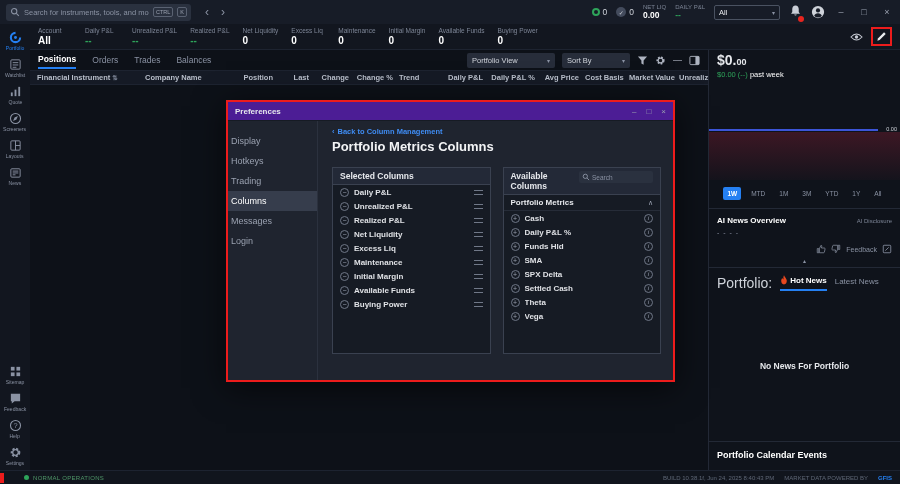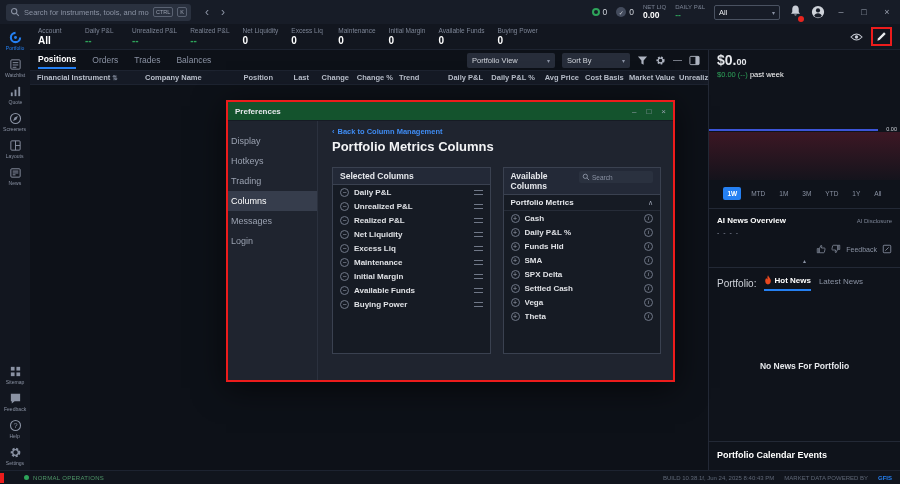--- a/index.html
+++ b/index.html
@@ -83,37 +83,37 @@
   .rng { font-size:6.5px; color:#8a92a3; padding:3px 4px; border-radius:2px; cursor:pointer; }
   .rng.active { background:#2580f2; color:#fff; font-weight:bold; }
   .rp-sec { border-top:1px solid #232936; }
   .ai-head { display:flex; align-items:center; padding:7px 8px 2px; }
   .ai-title { font-size:8px; font-weight:bold; color:#fff; }
   .ai-disc { margin-left:auto; font-size:6px; color:#7d8596; }
   .ai-dots { font-size:7px; color:#8a92a3; padding:2px 8px; letter-spacing:1px; }
   .ai-feedback { display:flex; align-items:center; justify-content:flex-end; gap:5px; padding:6px 8px 2px; color:#8a92a3; font-size:7px; }
   .collapse { text-align:center; color:#8a92a3; font-size:6px; padding:1px 0 3px; }
   .news-tabs { display:flex; align-items:center; gap:8px; padding:7px 8px 0; }
-  .news-pf { font-size:10px; color:#cfd3da; }
+  .news-pf { font-size:14px; color:#cfd3da; }
   .news-tab { font-size:8px; color:#8a92a3; padding-bottom:4px; cursor:pointer; display:flex; align-items:center; gap:2px; }
   .news-tab.active { color:#fff; font-weight:bold; border-bottom:2px solid #2580f2; }
   .no-news { flex:1; display:flex; align-items:center; justify-content:center; font-size:8.5px; font-weight:bold; color:#e6e8ec; }
   .rp-cal { border-top:1px solid #232936; padding:8px 8px 10px; font-size:9px; font-weight:bold; color:#fff; }
 
   
   .statusbar { position:absolute; left:0; top:470px; width:900px; height:14px; background:#11151d; border-top:1px solid #1d2330; display:flex; align-items:center; font-size:6px; }
   .red-strip { width:4px; height:10px; background:#ed1c1c; margin-right:20px; }
   .st-dot { width:5px; height:5px; border-radius:50%; background:#2ea45a; margin-right:4px; }
   .st-left { color:#4f9668; letter-spacing:.3px; }
   .st-right { margin-left:auto; display:flex; align-items:center; gap:10px; padding-right:8px; color:#5f6776; }
   .st-provider { color:#2580f2; font-weight:bold; }
 
   
   .dialog { position:absolute; left:226px; top:100px; width:449px; height:282px; background:#1f242f; border:2px solid #ed1c1c; box-shadow:0 6px 30px rgba(0,0,0,.6); display:flex; flex-direction:column; }
-  .dlg-titlebar { height:19px; background:#14532d; display:flex; align-items:center; padding:0 7px; border-bottom:1px solid #161b24; }
+  .dlg-titlebar { height:19px; background:#4c1d95; display:flex; align-items:center; padding:0 7px; border-bottom:1px solid #161b24; }
   .dlg-title { font-size:8px; font-weight:bold; color:#e6e8ec; }
   .dlg-controls { margin-left:auto; display:flex; gap:10px; color:#9aa1b0; font-size:8px; }
   .dlg-body { flex:1; display:flex; min-height:0; }
   .dlg-nav { width:90px; border-right:1px solid #2b313e; padding-top:10px; }
   .dlg-nav-item { font-size:9px; color:#9aa1b0; padding:5px 0 5px 3px; cursor:pointer; }
   .dlg-nav-item.active { background:#363d4c; color:#fff; }
   .dlg-content { flex:1; padding:6px 12px 10px 14px; display:flex; flex-direction:column; min-width:0; }
   .back-link { display:flex; align-items:center; gap:3px; color:#3f8cf3; font-size:7.5px; font-weight:bold; cursor:pointer; }
   .dlg-page-title { font-size:13px; font-weight:bold; color:#f2f3f5; margin-top:3px; }
   .panels { display:flex; gap:12px; margin-top:13px; height:187px; }
@@ -560,26 +560,26 @@
                 <span class="col-label">SPX Delta</span>
                 <span class="circ i">i</span>
               </div>
             <div class="col-row">
                 <span class="circ">+</span>
                 <span class="col-label">Settled Cash</span>
                 <span class="circ i">i</span>
               </div>
             <div class="col-row">
                 <span class="circ">+</span>
+                <span class="col-label">Theta</span>
+                <span class="circ i">i</span>
+              </div>
+            <div class="col-row">
+                <span class="circ">+</span>
                 <span class="col-label">Vega</span>
-                <span class="circ i">i</span>
-              </div>
-            <div class="col-row">
-                <span class="circ">+</span>
-                <span class="col-label">Theta</span>
                 <span class="circ i">i</span>
               </div>
           </div>
         </div>
       </section>
     </div>
   </div>
 
 </div>
 

